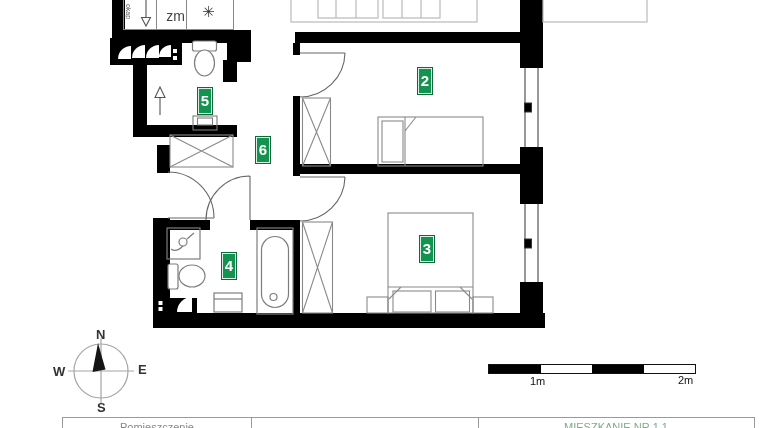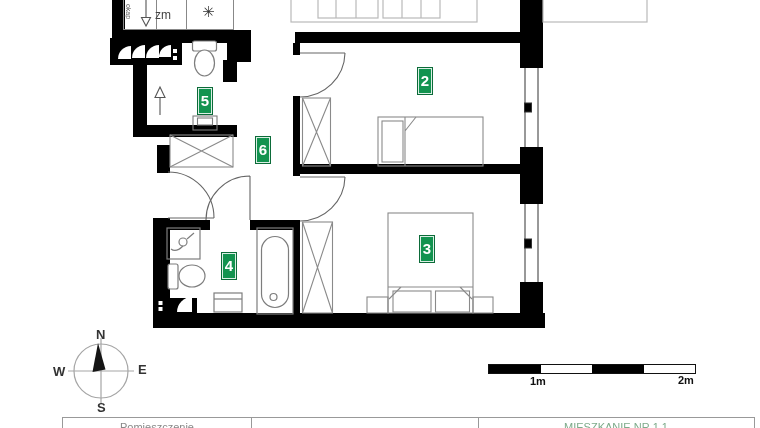--- a/index.html
+++ b/index.html
@@ -12,21 +12,21 @@
          font-size:15px;line-height:26px;text-align:center;}
   .counter{position:absolute;left:123px;top:-2px;width:109px;height:30px;
            border:1px solid #888;}
   .cdiv{position:absolute;top:0;bottom:0;width:1px;background:#888;}
   .klabel{position:absolute;color:#444;}
   .window{position:absolute;left:520px;width:23px;background:#fff;}
   .compass-letter{position:absolute;color:#333;font-size:13px;font-weight:600;}
   .scalebar{position:absolute;left:488px;top:364px;width:206px;height:8px;border:1px solid #111;
             display:flex;}
   .scalebar .seg{flex:1;height:100%;}
-  .scale-label{position:absolute;font-size:11px;font-weight:bold;color:#111;}
+  .scale-label{position:absolute;font-size:11px;font-weight:normal;color:#111;}
   .ftable{position:absolute;left:62px;top:417px;width:691px;height:14px;border:1px solid #999;background:#fff;}
   .ftable .vline{position:absolute;top:0;bottom:0;width:1px;background:#999;}
   .fhead{position:absolute;top:3px;font-size:11px;text-align:center;}
 </style>
 </head>
 <body>
 
 <div id="app">
 
   <div class="wall" style="left:112px;top:0;width:13px;height:40px"></div>
@@ -52,21 +52,21 @@
   <div class="wall" style="left:250px;top:220px;width:50px;height:10px"></div>
 
   <div class="window" style="top:68px;height:79px"></div>
   <div class="window" style="top:204px;height:78px"></div>
 
   <div class="counter">
     <div class="cdiv" style="left:32px"></div>
     <div class="cdiv" style="left:62px"></div>
   </div>
   <div class="klabel" style="left:121px;top:8px;font-size:7px;transform:rotate(90deg);color:#555;">okap</div>
-  <div class="klabel" style="left:155px;top:8px;width:30px;text-align:left;font-size:12px;">zm</div>
+  <div class="klabel" style="left:155px;top:8px;width:30px;text-align:right;font-size:14px;">zm</div>
   <div class="klabel" style="left:185px;top:3px;width:47px;text-align:center;font-size:15px;color:#333;">✳</div>
 
   <svg width="760" height="428" viewBox="0 0 760 428">
 
     <g stroke="#b9b9b9" fill="none" stroke-width="1.2">
       <rect x="291" y="-4" width="186" height="26"></rect>
       <rect x="318" y="-4" width="60" height="22"></rect>
       <rect x="383" y="-4" width="57" height="22"></rect>
       <line x1="336" y1="0" x2="336" y2="18"></line>
         <line x1="356" y1="0" x2="356" y2="18"></line>

